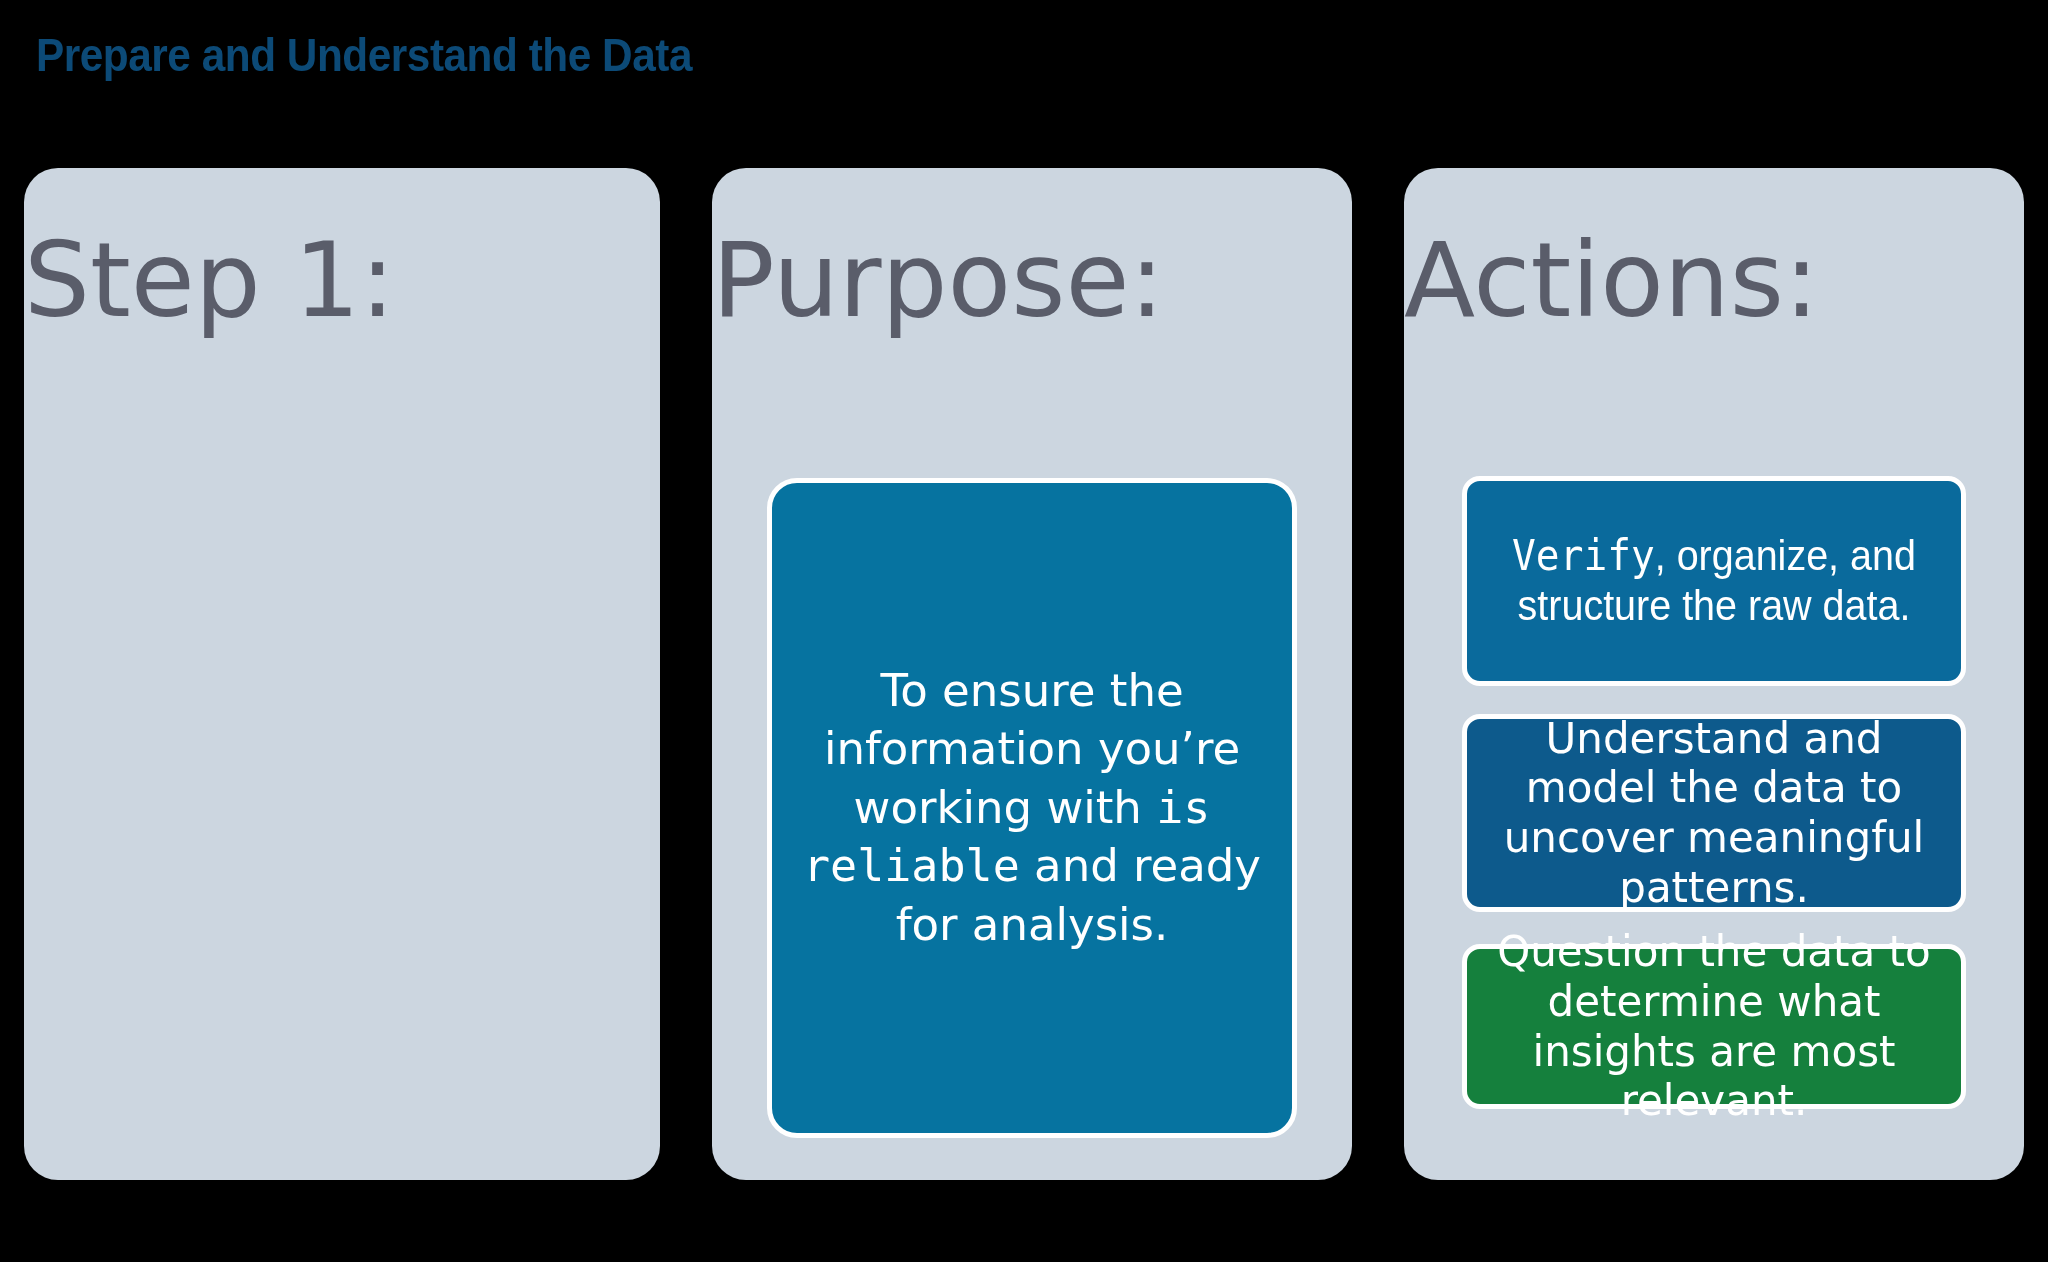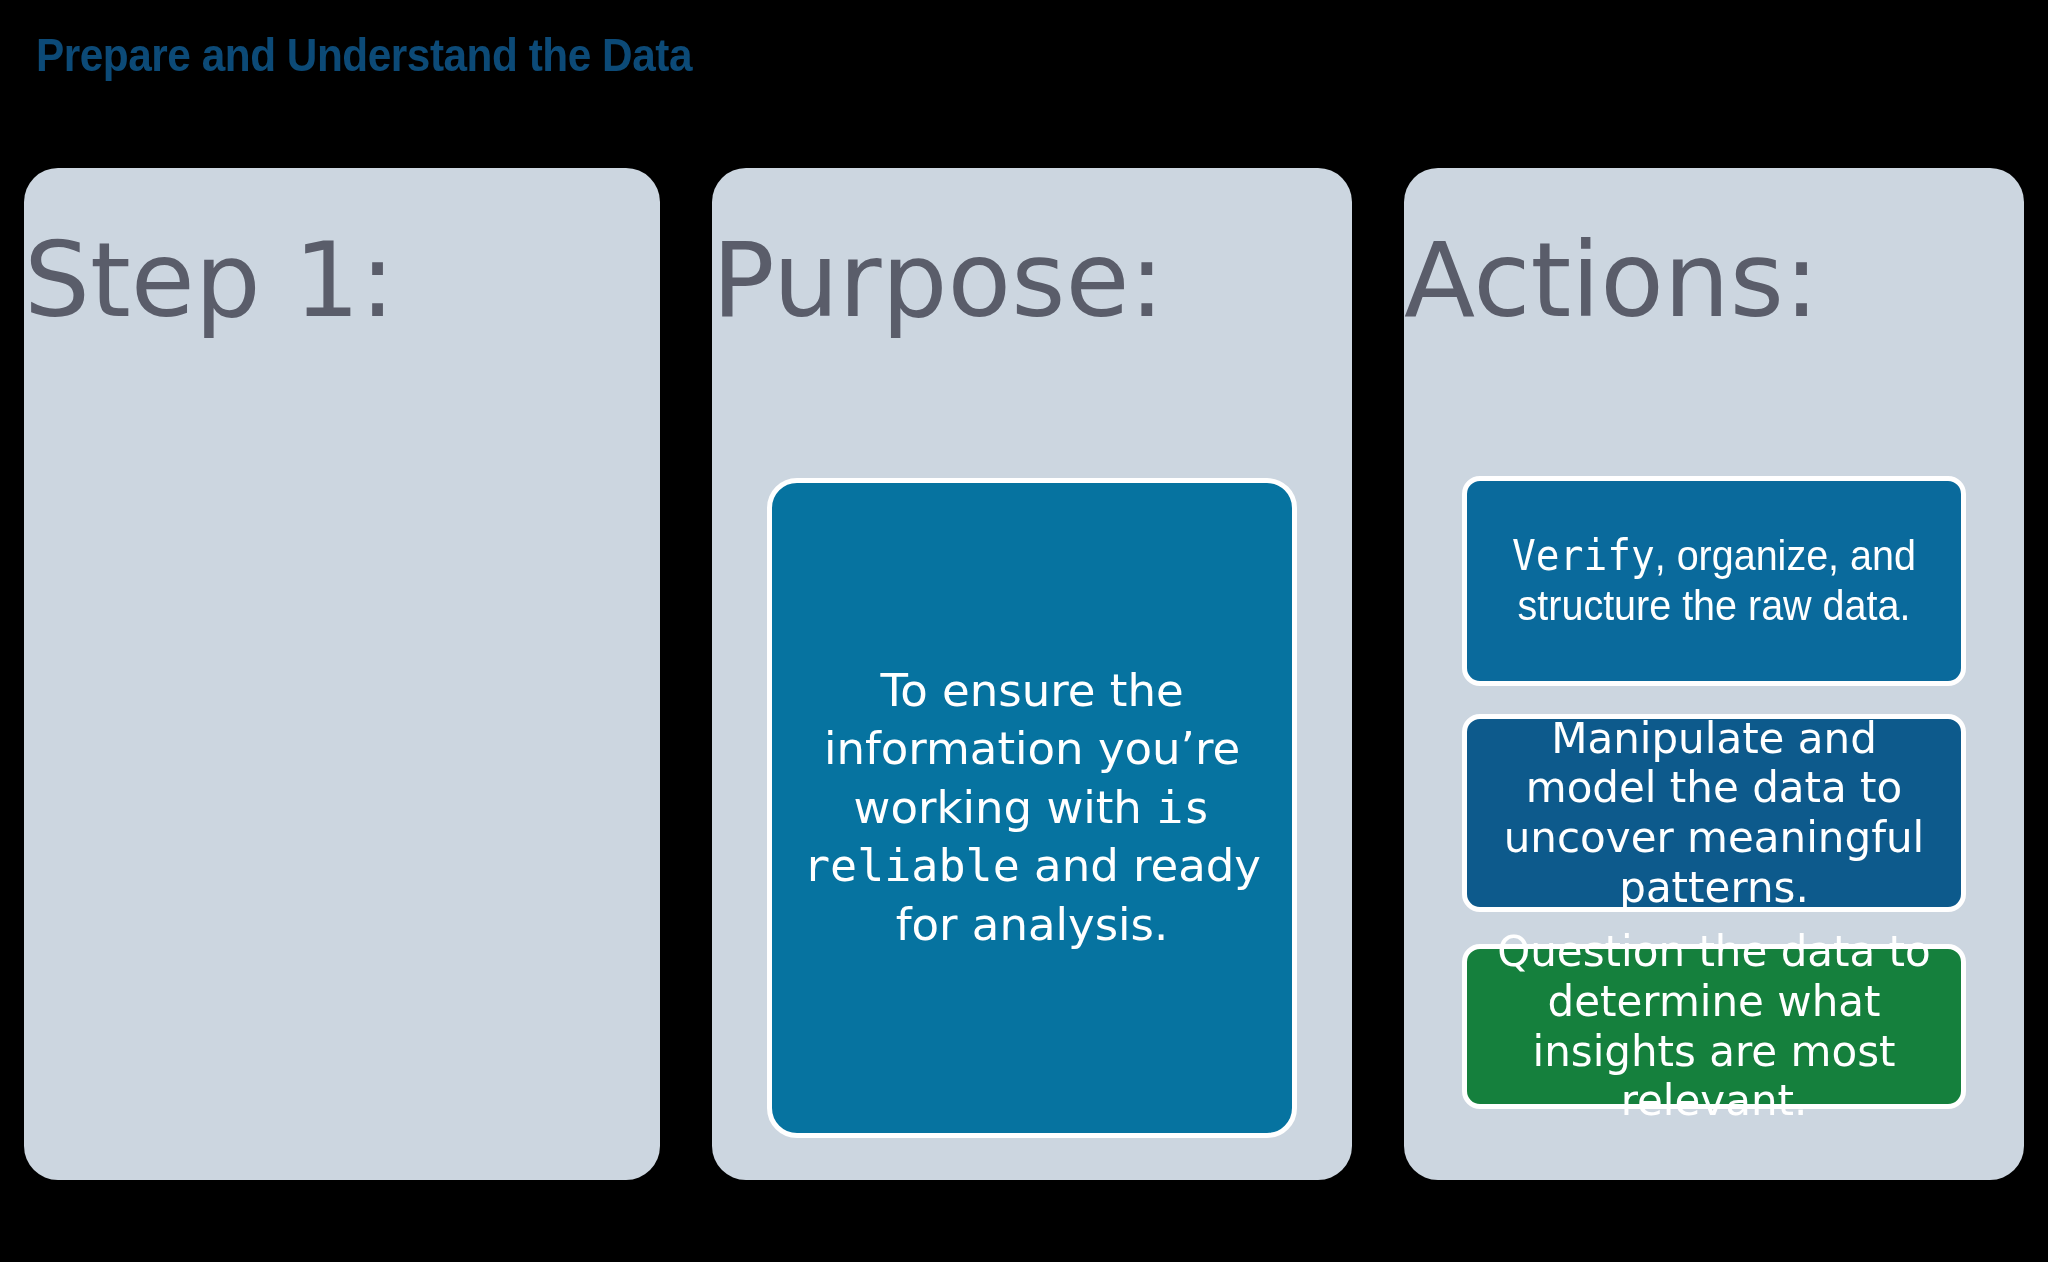--- a/index.html
+++ b/index.html
@@ -145,21 +145,21 @@
 
     <div class="actions-list">
 
       <div class="action-box action-1">
         <div class="inner">
           <span class="cond"><span class="mono">Verify</span><span>, organize, and structure the raw data.</span></span>
         </div>
       </div>
 
       <div class="action-box action-2">
-        <div class="inner">Manipulate and model the data to uncover meaningful patterns.</div>
+        <div class="inner">Understand and model the data to uncover meaningful patterns.</div>
       </div>
 
       <div class="action-box action-3">
         <div class="inner">Question the data to determine what insights are most relevant.</div>
       </div>
 
     </div>
   </div>
 
 </div>

